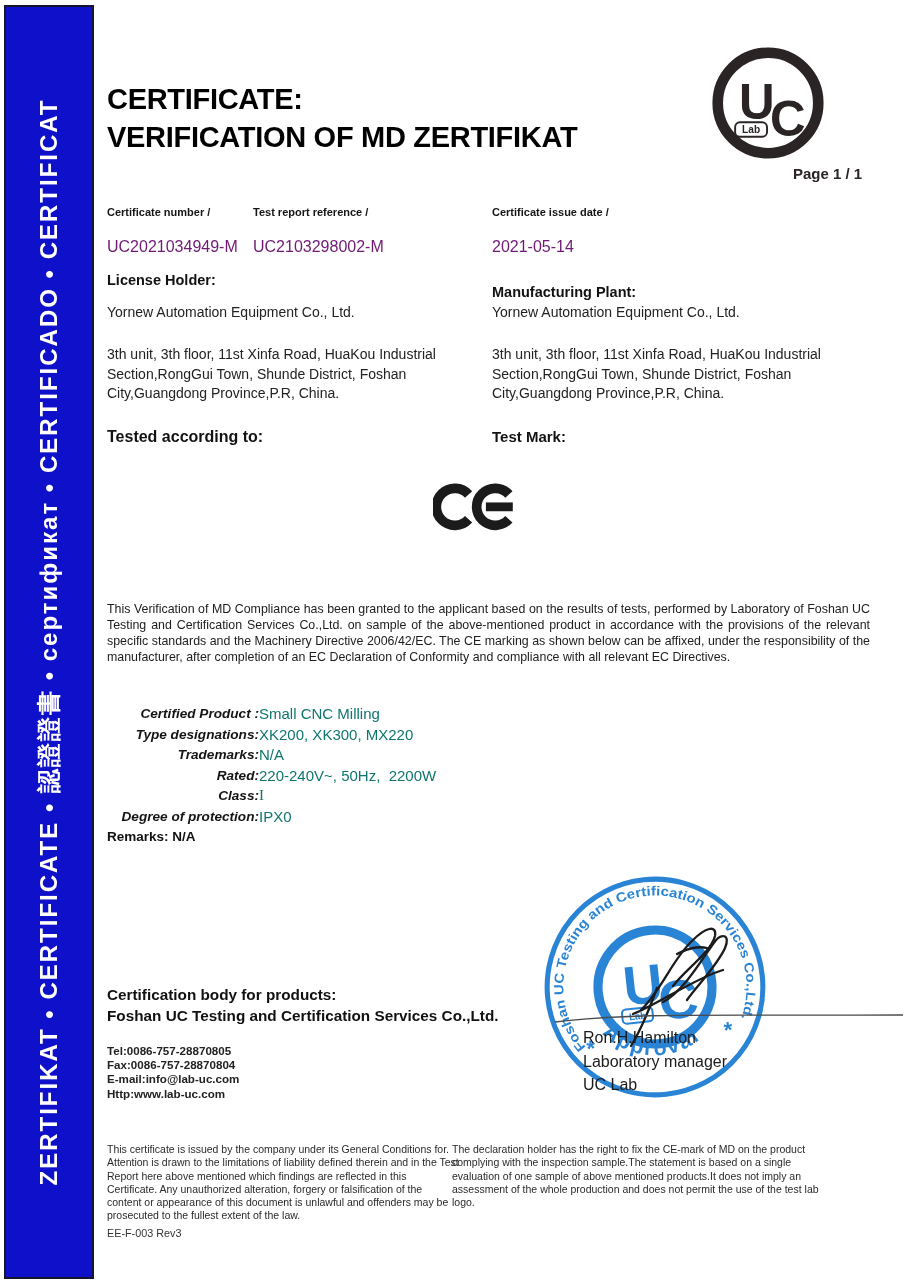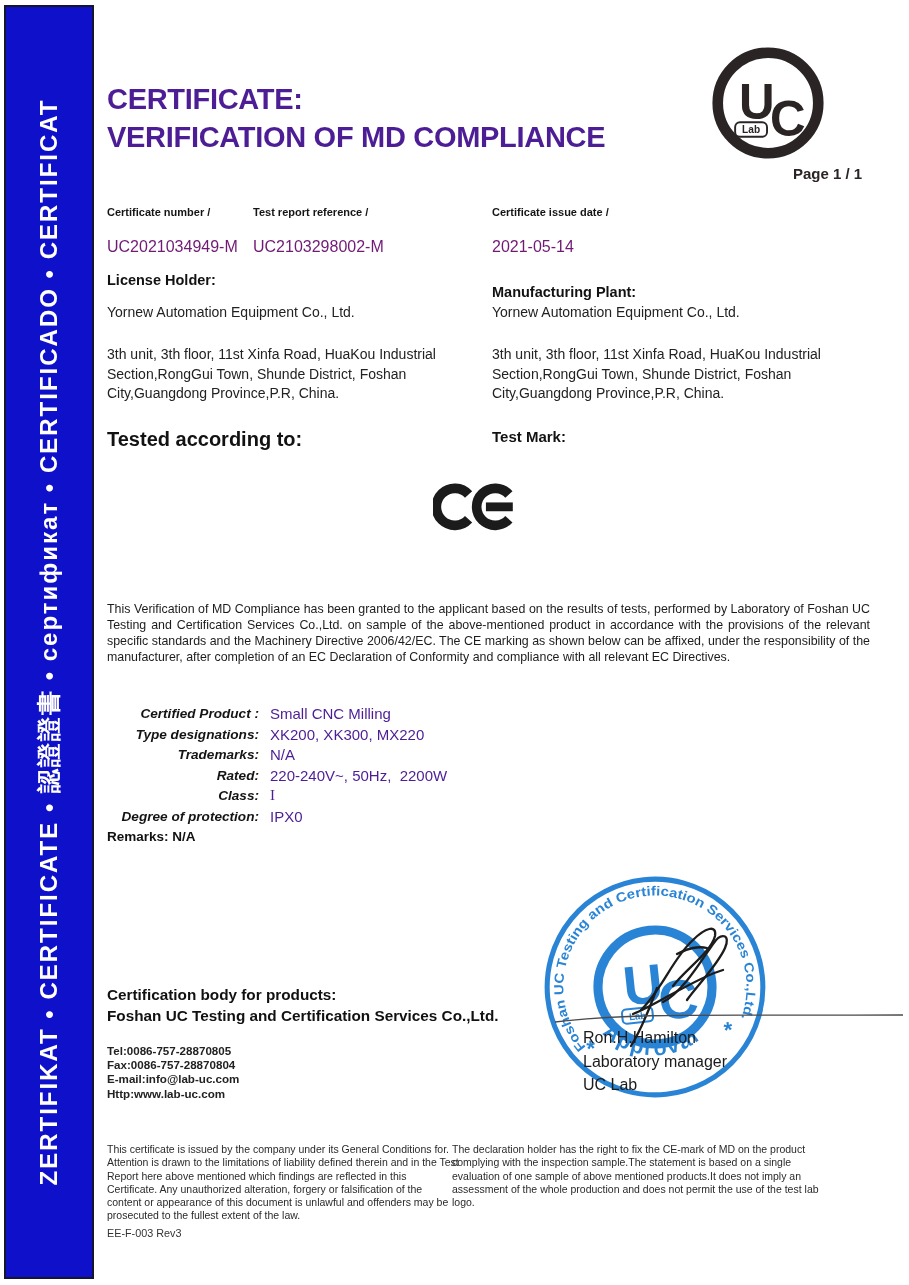--- a/index.html
+++ b/index.html
@@ -14,42 +14,42 @@
     left:4px;top:5px;width:90px;height:1274px;
     background:#0F10C9;border:2px solid #15152e;box-sizing:border-box;
   }
   .sidebar-text{
     position:absolute;left:50%;top:50%;
     transform:translate(-50%,-50%) rotate(-90deg);
     white-space:nowrap;color:#ffffff;font-weight:bold;
     font-size:24px;letter-spacing:2px;
   }
   
-  .title{left:107px;top:80px;font-size:29px;font-weight:bold;color:#4c1d95;
+  .title{left:107px;top:80px;font-size:29px;font-weight:bold;color:#000000;
     line-height:38px;letter-spacing:-0.3px;}
   .page-label{left:793px;top:165px;font-size:15px;font-weight:bold;color:#2a2424;}
   
   .meta-label{font-size:11px;font-weight:bold;color:#151515;}
   .meta-value{font-size:16px;color:#701a75;}
   .c1{left:107px;} .c2{left:253px;} .c3{left:492px;}
   .row-labels{top:206px;} .row-values{top:238px;}
   .sec-label{font-size:14.5px;font-weight:bold;color:#121212;}
   .body-text{font-size:14px;color:#222;line-height:19.5px;}
   .addr{width:365px;}
   .standards{font-size:15px;line-height:21px;color:#222;}
   .statement{
     left:107px;top:602px;width:763px;font-size:12.4px;line-height:15.9px;
     color:#1c1c1c;text-align:justify;
   }
   
   .prod{left:107px;top:705px;width:480px;}
   .prod-row{display:flex;margin-bottom:3.5px;}
   .prod-label{width:152px;text-align:right;font-size:13.6px;font-weight:bold;
     font-style:italic;color:#141414;padding-top:1px;}
-  .prod-value{margin-left:11px;font-size:15px;color:#4c1d95;white-space:pre;}
+  .prod-value{font-size:15px;color:#0f766e;white-space:pre;}
   .prod-row:nth-child(5) .prod-value{font-family:"Liberation Serif", serif;}
   .remarks{left:107px;top:829px;font-size:13.5px;font-weight:bold;color:#111;}
   
   .certbody{left:107px;top:985px;font-size:15.3px;font-weight:bold;color:#111;
     line-height:20.5px;}
   .contacts{left:107px;top:1044px;font-size:11.6px;font-weight:bold;color:#222;
     line-height:14.2px;}
   
   .disc{font-size:10.5px;line-height:13.3px;color:#2a2a2a;}
   .disc-left{left:107px;top:1143px;width:352px;}
@@ -65,21 +65,21 @@
 <body>
 
 <div class="page">
 
   <div class="abs sidebar">
     <div class="sidebar-text">ZERTIFIKAT • CERTIFICATE • 認證證書 • сертификат • CERTIFICADO • CERTIFICAT</div>
   </div>
 
   <div class="abs title">
     <div>CERTIFICATE:</div>
-    <div>VERIFICATION OF MD COMPLIANCE</div>
+    <div>VERIFICATION OF MD ZERTIFIKAT</div>
   </div>
 
   <svg class="abs" style="left:710px;top:44px;" width="116" height="118" viewBox="0 0 120 120">
     <circle cx="60" cy="60" r="52" fill="none" stroke="#2a2424" stroke-width="11"></circle>
     <text x="30" y="77" font-size="51" font-weight="bold" fill="#2a2424">U</text>
     <text x="62" y="94" font-size="51" font-weight="bold" fill="#2a2424">C</text>
     <rect x="26" y="80" width="33" height="15" rx="5" fill="#ffffff" stroke="#2a2424" stroke-width="2"></rect>
     <text x="42.5" y="91.5" font-size="10.5" font-weight="bold" fill="#2a2424" text-anchor="middle">Lab</text>
   </svg>
 
@@ -94,21 +94,21 @@
   <div class="abs meta-value c3 row-values">2021-05-14</div>
 
   <div class="abs sec-label c1" style="top:272px;">License Holder:</div>
   <div class="abs body-text c1" style="top:303px;">Yornew Automation Equipment Co., Ltd.</div>
   <div class="abs sec-label c3" style="top:284px;">Manufacturing Plant:</div>
   <div class="abs body-text c3" style="top:303px;">Yornew Automation Equipment Co., Ltd.</div>
 
   <div class="abs body-text addr c1" style="top:345px;">3th unit, 3th floor, 11st Xinfa Road, HuaKou Industrial Section,RongGui Town, Shunde District, Foshan City,Guangdong Province,P.R, China.</div>
   <div class="abs body-text addr c3" style="top:345px;width:372px;">3th unit, 3th floor, 11st Xinfa Road, HuaKou Industrial Section,RongGui Town, Shunde District, Foshan City,Guangdong Province,P.R, China.</div>
 
-  <div class="abs sec-label c1" style="top:428px;font-size:20px;">Tested according to:</div>
+  <div class="abs sec-label c1" style="top:428px;font-size:16px;">Tested according to:</div>
   <div class="abs sec-label c3" style="top:428px;font-size:15px;">Test Mark:</div>
 
 
   <svg class="abs" style="left:433px;top:461px;" width="84" height="90" viewBox="0 0 200 124">
     <g fill="none" stroke="#1b1b1b" stroke-width="23">
       <path d="M 84.7 34.6 A 44 44 0 1 0 84.7 93.4"></path>
       <path d="M 180.7 34.6 A 44 44 0 1 0 180.7 93.4"></path>
       <path d="M 126 64 L 190 64" stroke-width="21"></path>
     </g>
   </svg>

